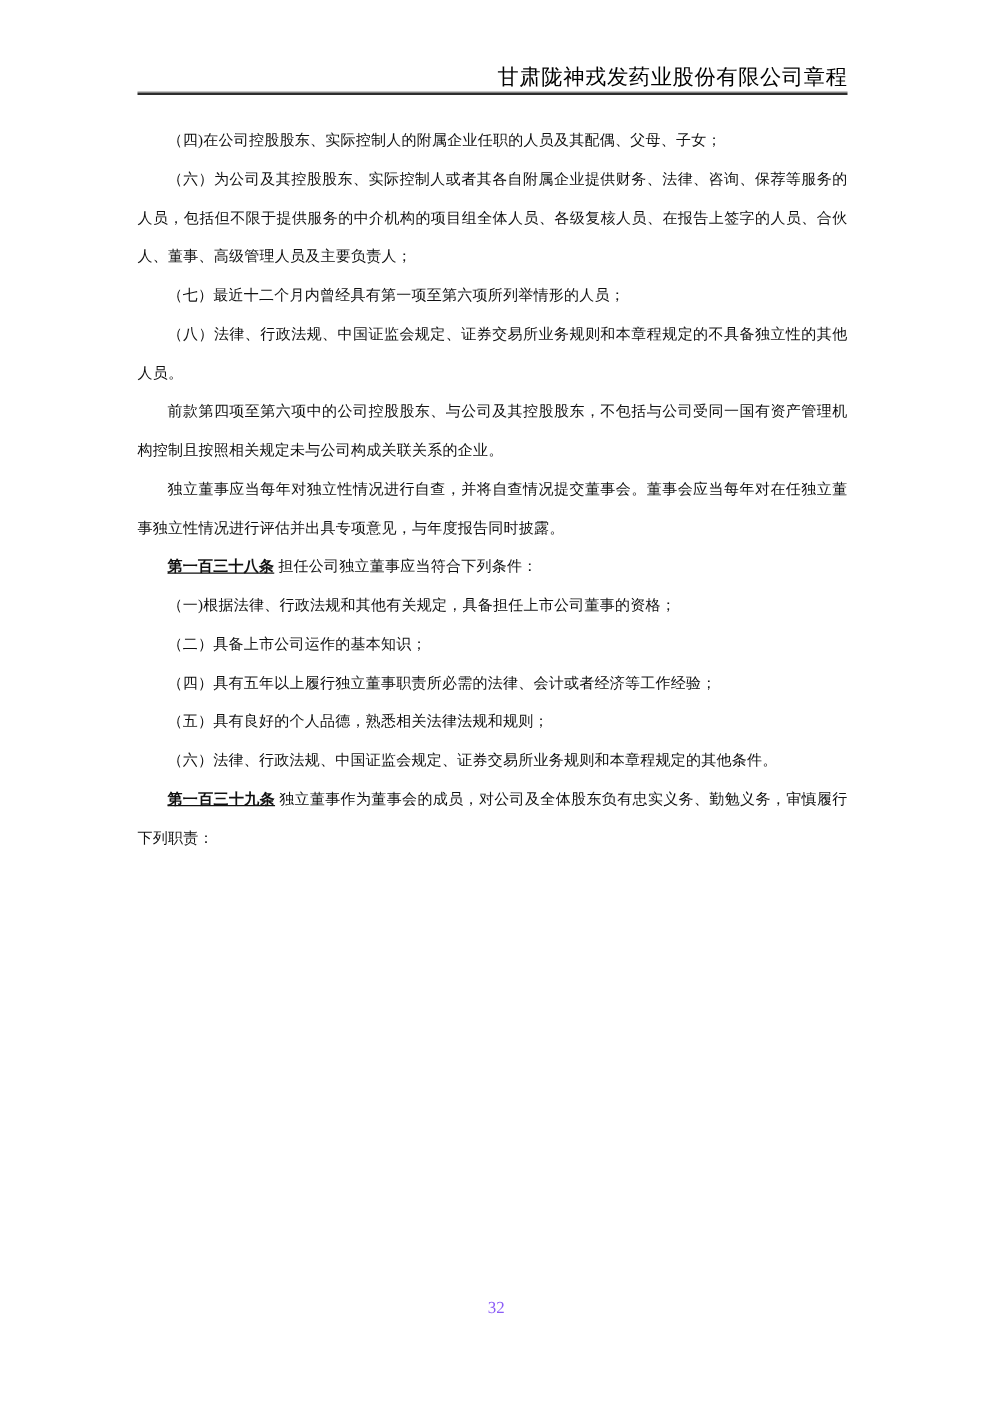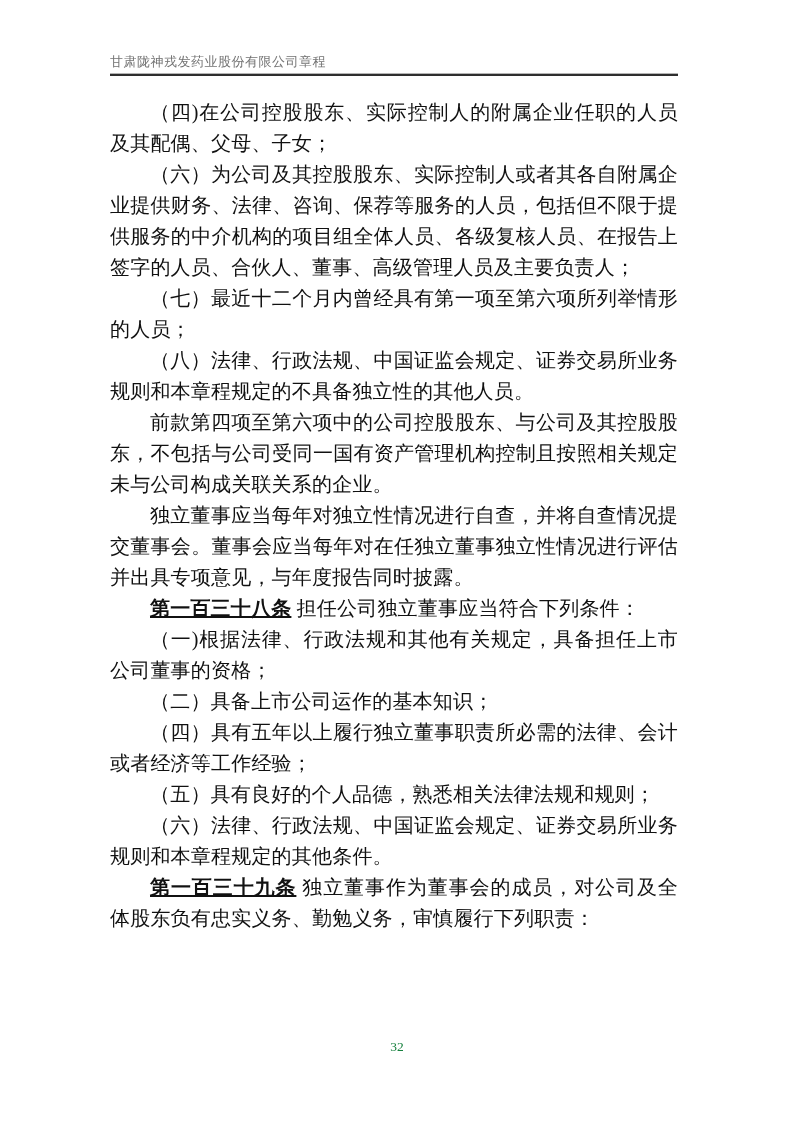--- a/index.html
+++ b/index.html
@@ -17,42 +17,43 @@
     color: #111111;
   }
   .header {
     position: absolute;
     top: 54px;
     left: 110px;
     width: 568px;
   }
   .header-title {
     display: block;
-    font-size: 13px;
+    font-size: 17px;
     line-height: 16px;
-    color: #737373;
+    color: #000000;
     letter-spacing: 0.5px;
+    text-align: right;
   }
   .header-rule {
     margin-top: 3px;
   }
   .header-rule .rule-light {
     height: 1px;
     background: #b4b4b4;
   }
   .header-rule .rule-dark {
     height: 2px;
     background: #2e2e2e;
   }
   .content {
     position: absolute;
     top: 97px;
     left: 110px;
     width: 568px;
-    font-size: 20px;
+    font-size: 12px;
     line-height: 31px;
     letter-spacing: 0.2px;
     text-align: justify;
     text-justify: inter-ideograph;
   }
   .para {
     margin: 0;
     padding: 0;
     text-indent: 2em;
   }
@@ -62,21 +63,21 @@
   }
   .footer {
     position: absolute;
     top: 1037px;
     left: 0;
     width: 794px;
     text-align: center;
   }
   .page-number {
     font-size: 13.5px;
-    color: #15803d;
+    color: #8b5cf6;
   }
 </style>
 </head>
 <body>
 
 <div class="page">
 
   <div class="header">
     <span class="header-title">甘肃陇神戎发药业股份有限公司章程</span>
     <div class="header-rule">

